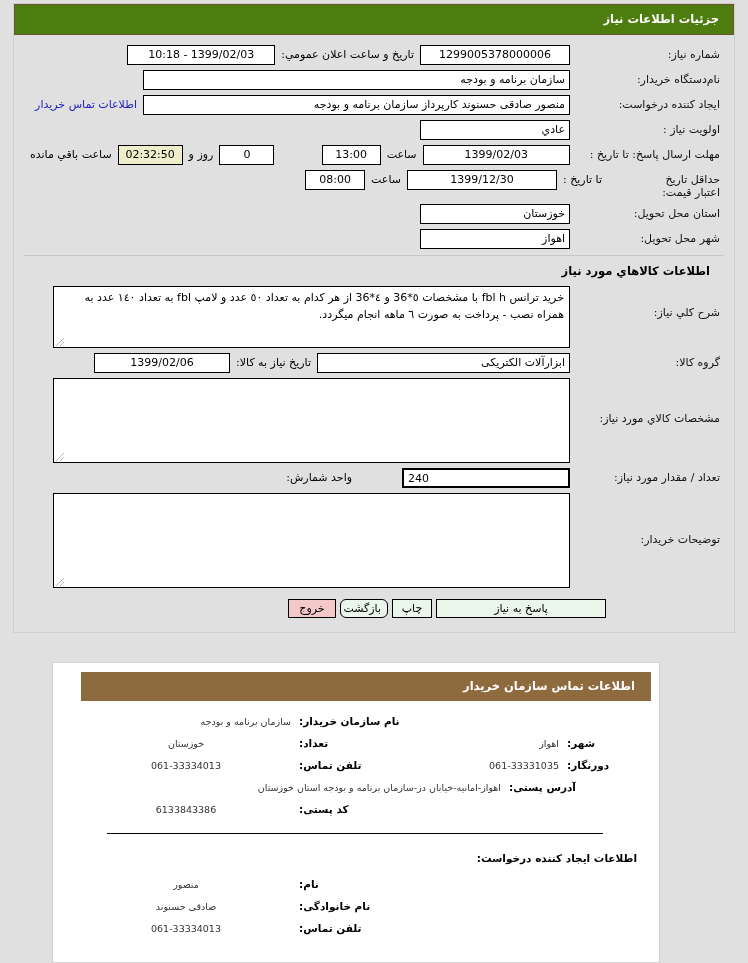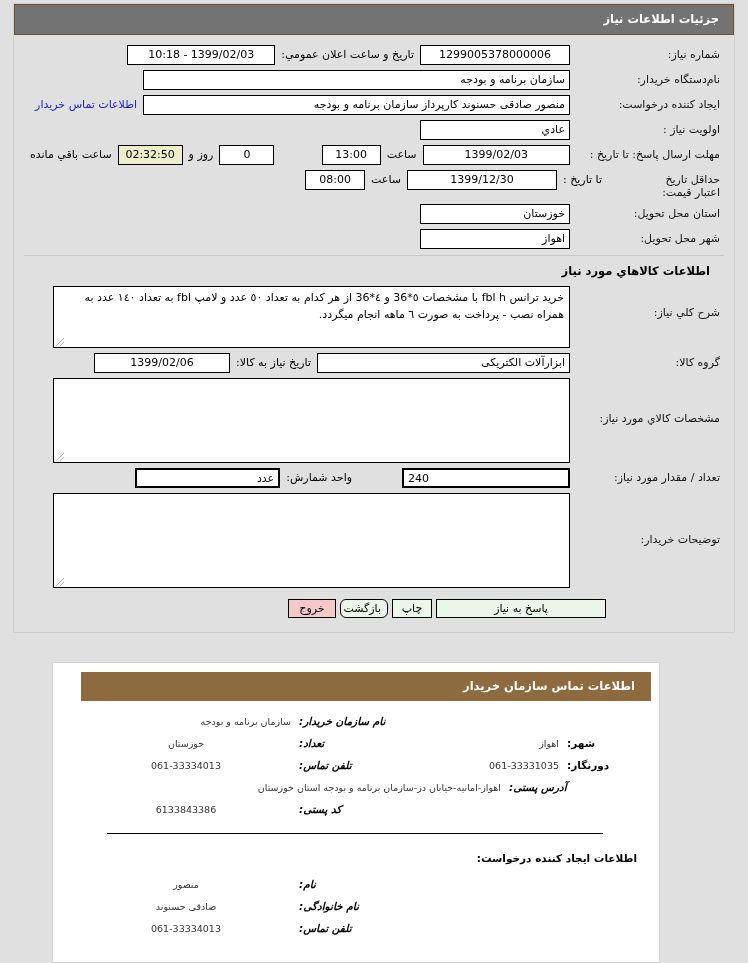--- a/index.html
+++ b/index.html
@@ -23,21 +23,21 @@
     position: absolute;
     left: 13px;
     top: 3px;
     width: 722px;
     background: #e0e0e0;
     border: 1px solid #cfcfcf;
     box-sizing: border-box;
     padding: 0;
   }
   .panel-header {
-    background: #737373;
+    background: #4d7c0f;
     color: #ffffff;
     font-weight: bold;
     font-size: 11.5px;
     text-align: right;
     padding: 7px 14px 8px 10px;
     border: 1px solid #6f5331;
     box-sizing: border-box;
   }
   .panel-body {
     padding: 10px 10px 6px 10px;
@@ -194,21 +194,20 @@
     font-size: 10px;
   }
   .ckey {
     font-weight: bold;
     font-size: 10.5px;
     text-align: left;
     flex: 0 0 auto;
     width: 104px;
     padding-left: 8px;
     color: #000;
-    font-style: italic;
   }
   .cval {
     flex: 0 0 auto;
     font-size: 9.5px;
     color: #333;
     text-align: right;
     white-space: nowrap;
   }
   .cval.ltr {
     direction: ltr;
@@ -321,21 +320,20 @@
 
     <div class="row">
       <div class="lbl lbl-w" style="padding-top:34px;">مشخصات کالاي مورد نیاز:</div>
       <div class="ta" style="width:517px; height:85px;"></div>
     </div>
 
     <div class="row">
       <div class="lbl lbl-w">تعداد / مقدار مورد نیاز:</div>
       <div class="fld num" style="width:168px; border:2px solid #000;">240</div>
       <div class="inline-lbl" style="padding-right:50px;">واحد شمارش:</div>
-      <div class="fld rtl-right" style="width:145px; border:2px solid #000;">عدد</div>
     </div>
 
     <div class="row">
       <div class="lbl lbl-w" style="padding-top:40px;">توضیحات خریدار:</div>
       <div class="ta" style="width:517px; height:95px;"></div>
     </div>
 
     <div class="btn-row">
       <div class="btn" style="width:170px;">پاسخ به نیاز</div>
       <div class="btn" style="width:40px;">چاپ</div>

